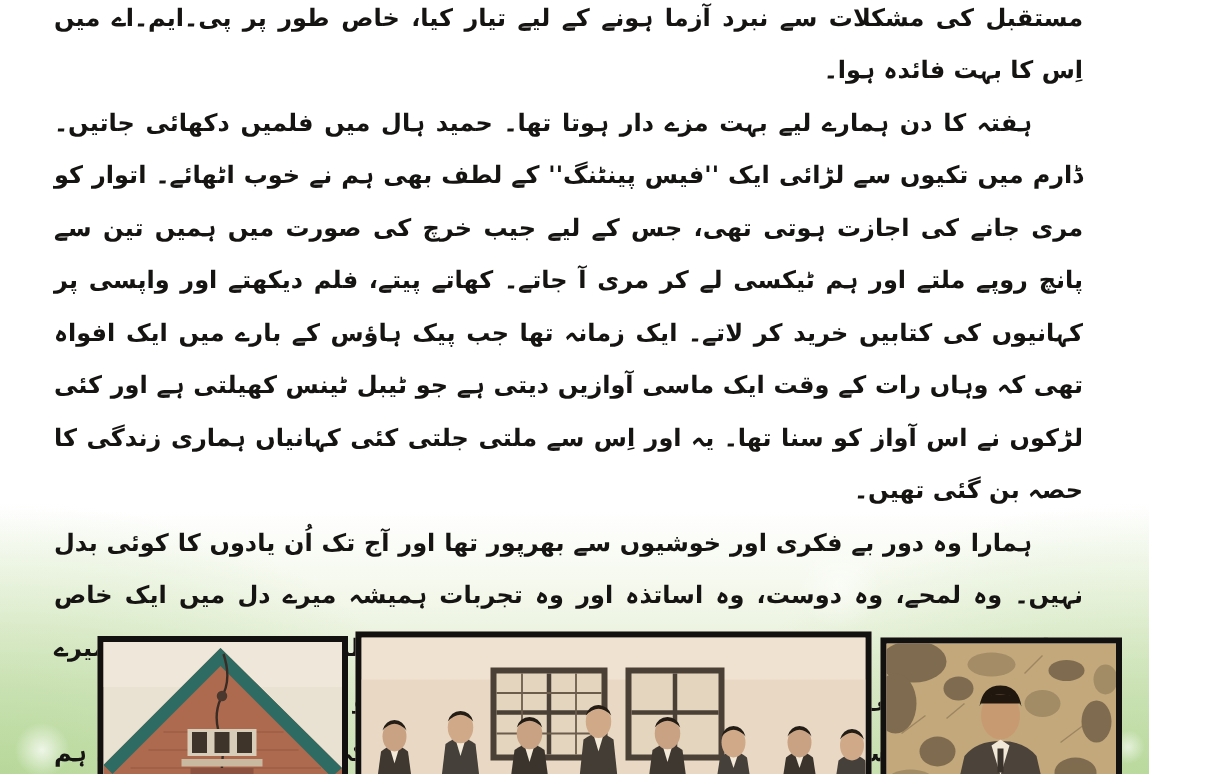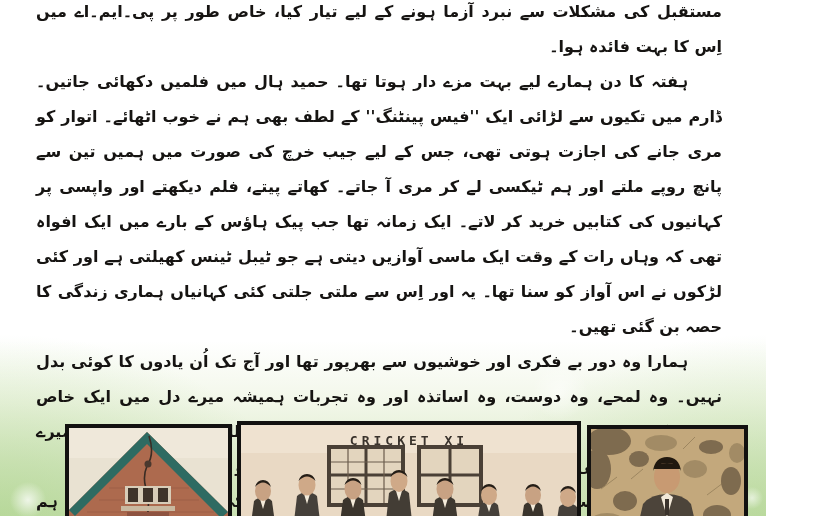--- a/index.html
+++ b/index.html
@@ -163,21 +163,20 @@
           <ellipse cx="0" cy="8" rx="8" ry="10" fill="#c8a283"></ellipse>
           <path d="M-8,4 q8,-9 16,0 q-2,-7 -8,-7 q-6,0 -8,7" fill="#241d16"></path>
         </g>
         <g transform="translate(327,64)">
           <path d="M-9,18 q9,-8 18,0 l4,26 h-26 z" fill="#45403a"></path>
           <ellipse cx="0" cy="8" rx="8" ry="10" fill="#cfa988"></ellipse>
           <path d="M-8,4 q8,-9 16,0 q-2,-7 -8,-7 q-6,0 -8,7" fill="#241d16"></path>
         </g>
       </g>
     </svg>
-    <div class="cricket-caption">CRICKET XI</div>
   </div>
 
   <div class="photo" id="photo-portrait">
     <svg width="153" height="101" viewBox="0 0 153 101">
       <rect x="0" y="0" width="153" height="101" fill="#c3a87c"></rect>
 
       <g fill="#6e5c44" opacity="0.8">
         <ellipse cx="18" cy="12" rx="22" ry="14"></ellipse>
         <ellipse cx="6" cy="40" rx="14" ry="20"></ellipse>
         <ellipse cx="48" cy="30" rx="10" ry="8"></ellipse>

